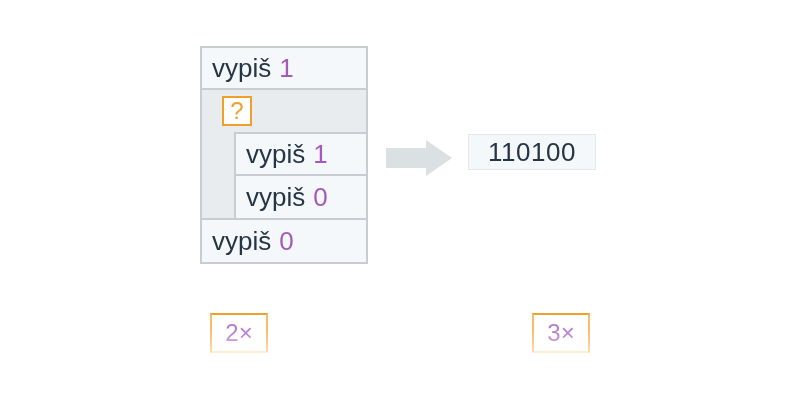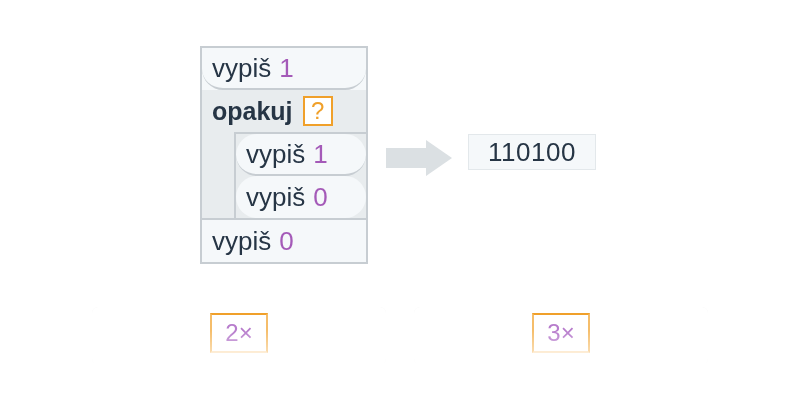--- a/index.html
+++ b/index.html
@@ -8,21 +8,20 @@
     font-family: "Liberation Sans", "DejaVu Sans", sans-serif; color:#263545;
   }
   .program {
     position:absolute; left:200px; top:46px; width:168px;
     border:2px solid #c7cdd2; box-sizing:border-box; background:#f5f8fa;
   }
   .row {
     height:42px; display:flex; align-items:center; padding-left:10px;
     font-size:26px; box-sizing:border-box; border-bottom:2px solid #c7cdd2;
     background:#f5f8fa;
-    border-radius:21px;
   }
   .row:last-child { border-bottom:none; }
   .num { color:#a45ab8; margin-left:8px; }
   .repeat { background:#e8ecee; }
   .repeat-head {
     height:42px; display:flex; align-items:center; padding-left:10px;
     font-size:25px; font-weight:bold; box-sizing:border-box;
   }
   .slot {
     display:inline-block; margin-left:10px; width:30px; height:30px;
@@ -61,21 +60,20 @@
 </head>
 <body>
 
 <div class="program">
   <div class="row">
     <span>vypiš</span>
     <span class="num">1</span>
   </div>
   <div class="repeat repeat-wrap">
     <div class="repeat-head">
-      <span>opakuj</span>
       <span class="slot">?</span>
     </div>
     <div class="repeat-body">
       <div class="row">
         <span>vypiš</span>
         <span class="num">1</span>
       </div>
       <div class="row" style="border-bottom:none">
         <span>vypiš</span>
         <span class="num">0</span>

